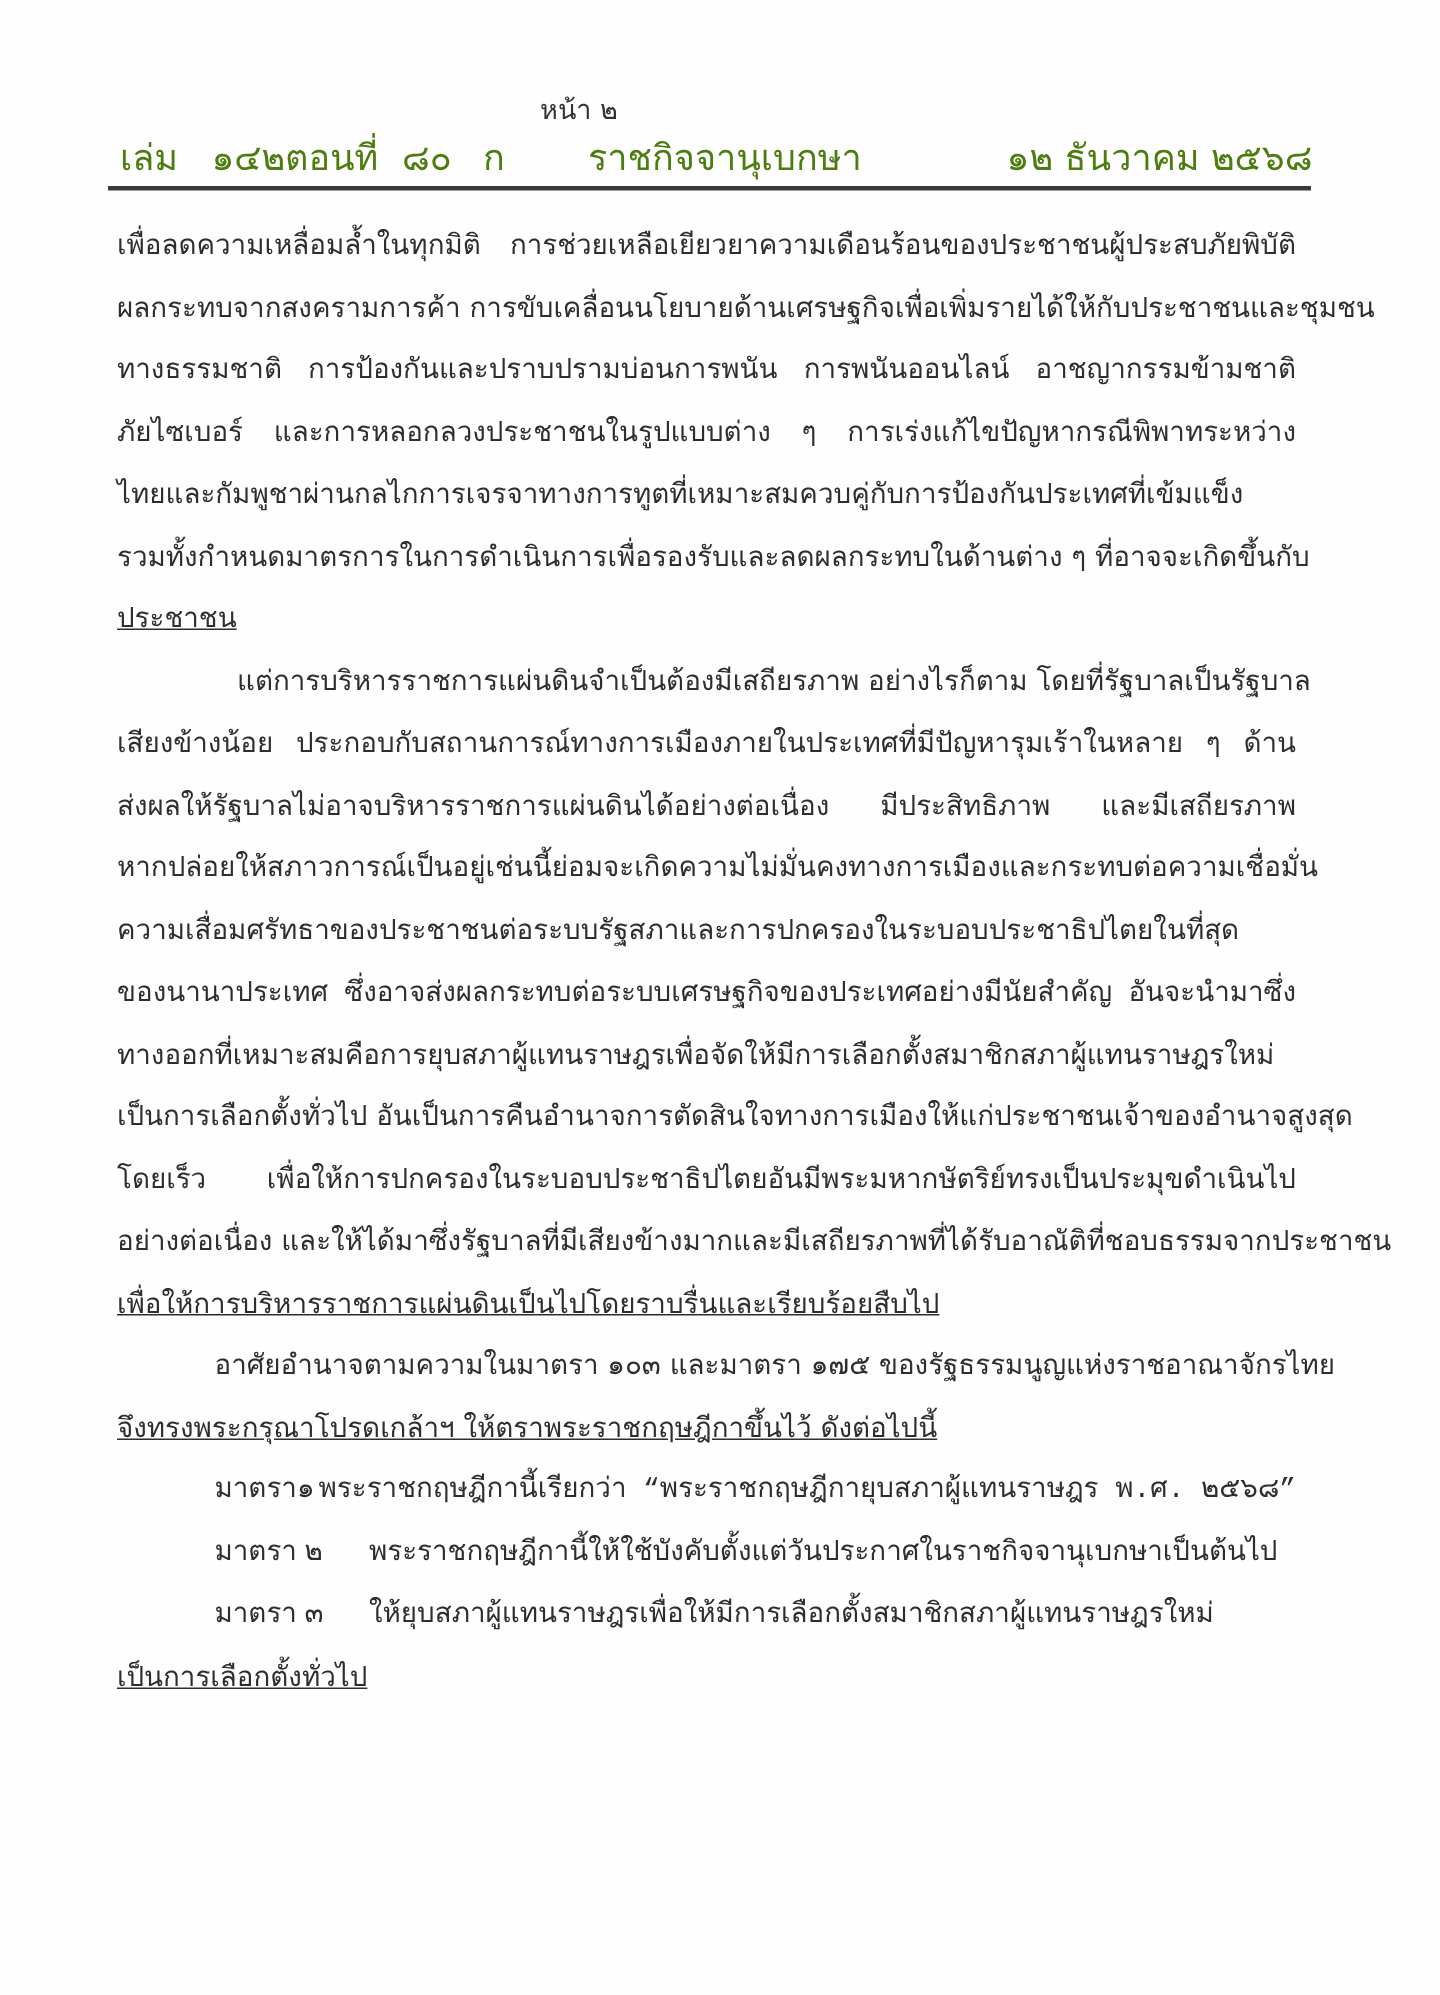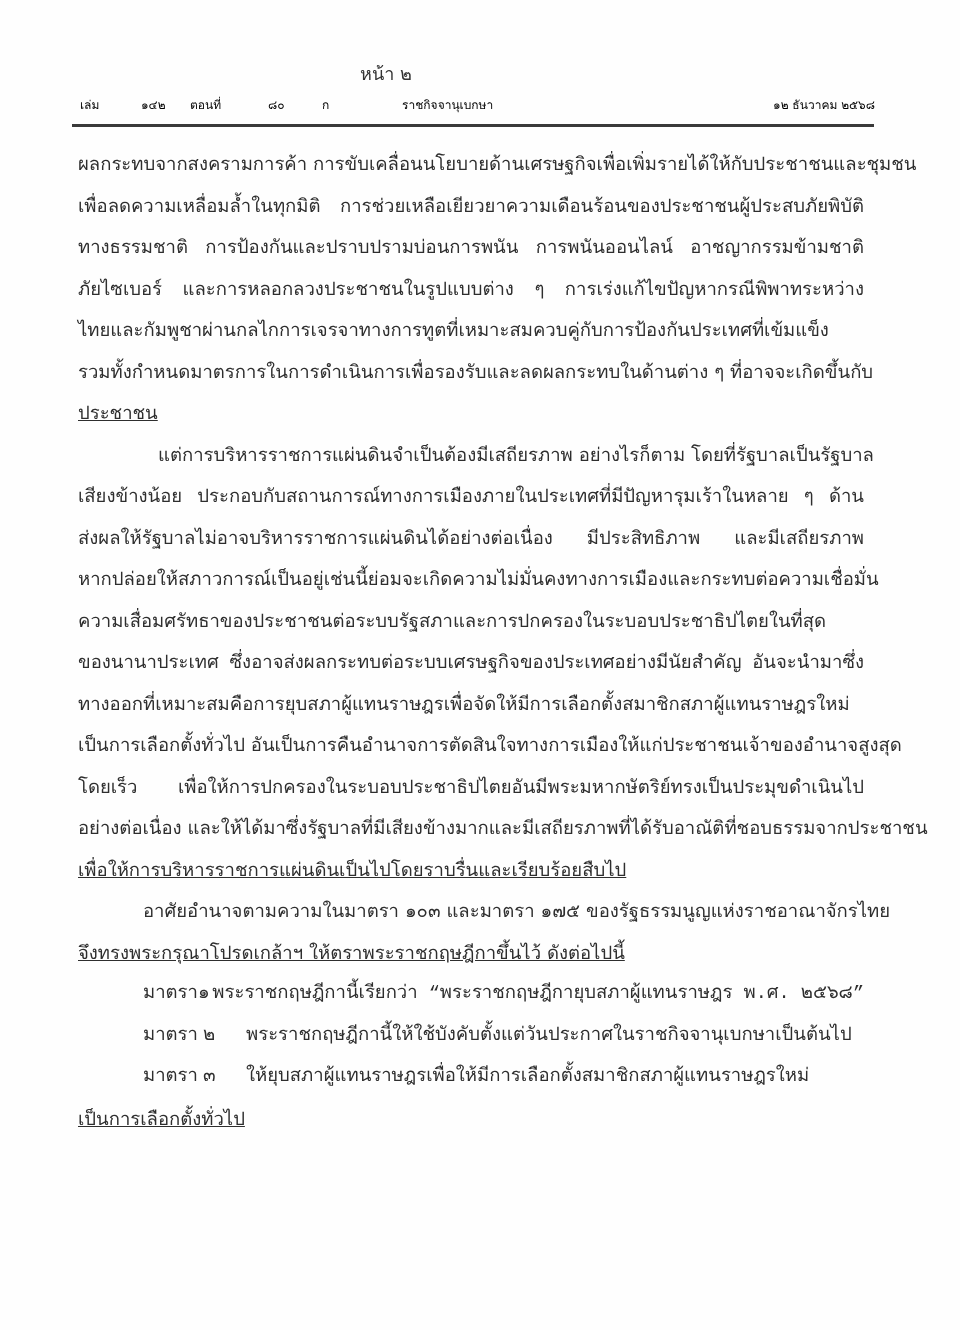--- a/index.html
+++ b/index.html
@@ -30,31 +30,31 @@
       font-size: 18px;
       line-height: 28px;
       color: #333;
     }
     .header-line {
       position: absolute;
       top: 90px;
       left: 75px;
       width: 800px;
       height: 30px;
-      font-size: 12px;
+      font-size: 24px;
       line-height: 30px;
-      color: #000000;
+      color: #4d7c0f;
     }
     .header-line span { position: absolute; top: 0; white-space: nowrap; }
     .h-volume-label { left: 5px; }
     .h-volume-num { left: 66px; }
     .h-issue-label { left: 115px; }
     .h-issue-num { left: 193px; }
     .h-section { left: 247px; }
-    .h-gazette { left: 327px; text-align: right; }
+    .h-gazette { left: 317px; text-align: right; }
     .h-date { right: 0; }
     .header-rule {
       position: absolute;
       top: 124px;
       left: 72px;
       width: 802px;
       height: 3px;
       background: #3a3a3a;
     }
     .body-text {
@@ -106,22 +106,22 @@
     <span class="h-section">ก</span>
     <span class="h-gazette">ราชกิจจานุเบกษา</span>
     <span class="h-date">๑๒ ธันวาคม ๒๕๖๘</span>
   </div>
 
   <div class="header-rule"></div>
 
   <div class="body-text">
 
     <div>
+      <span class="line">เพื่อลดความเหลื่อมล้ำในทุกมิติ การช่วยเหลือเยียวยาความเดือนร้อนของประชาชนผู้ประสบภัยพิบัติ</span>
       <span class="line">ผลกระทบจากสงครามการค้า การขับเคลื่อนนโยบายด้านเศรษฐกิจเพื่อเพิ่มรายได้ให้กับประชาชนและชุมชน</span>
-      <span class="line">เพื่อลดความเหลื่อมล้ำในทุกมิติ การช่วยเหลือเยียวยาความเดือนร้อนของประชาชนผู้ประสบภัยพิบัติ</span>
       <span class="line">ทางธรรมชาติ การป้องกันและปราบปรามบ่อนการพนัน การพนันออนไลน์ อาชญากรรมข้ามชาติ</span>
       <span class="line">ภัยไซเบอร์ และการหลอกลวงประชาชนในรูปแบบต่าง ๆ การเร่งแก้ไขปัญหากรณีพิพาทระหว่าง</span>
       <span class="line">ไทยและกัมพูชาผ่านกลไกการเจรจาทางการทูตที่เหมาะสมควบคู่กับการป้องกันประเทศที่เข้มแข็ง</span>
       <span class="line">รวมทั้งกำหนดมาตรการในการดำเนินการเพื่อรองรับและลดผลกระทบในด้านต่าง ๆ ที่อาจจะเกิดขึ้นกับ</span>
       <span class="line last">ประชาชน</span>
     </div>
 
     <div>
       <span class="line indent">แต่การบริหารราชการแผ่นดินจำเป็นต้องมีเสถียรภาพ อย่างไรก็ตาม โดยที่รัฐบาลเป็นรัฐบาล</span>
       <span class="line">เสียงข้างน้อย ประกอบกับสถานการณ์ทางการเมืองภายในประเทศที่มีปัญหารุมเร้าในหลาย ๆ ด้าน</span>

